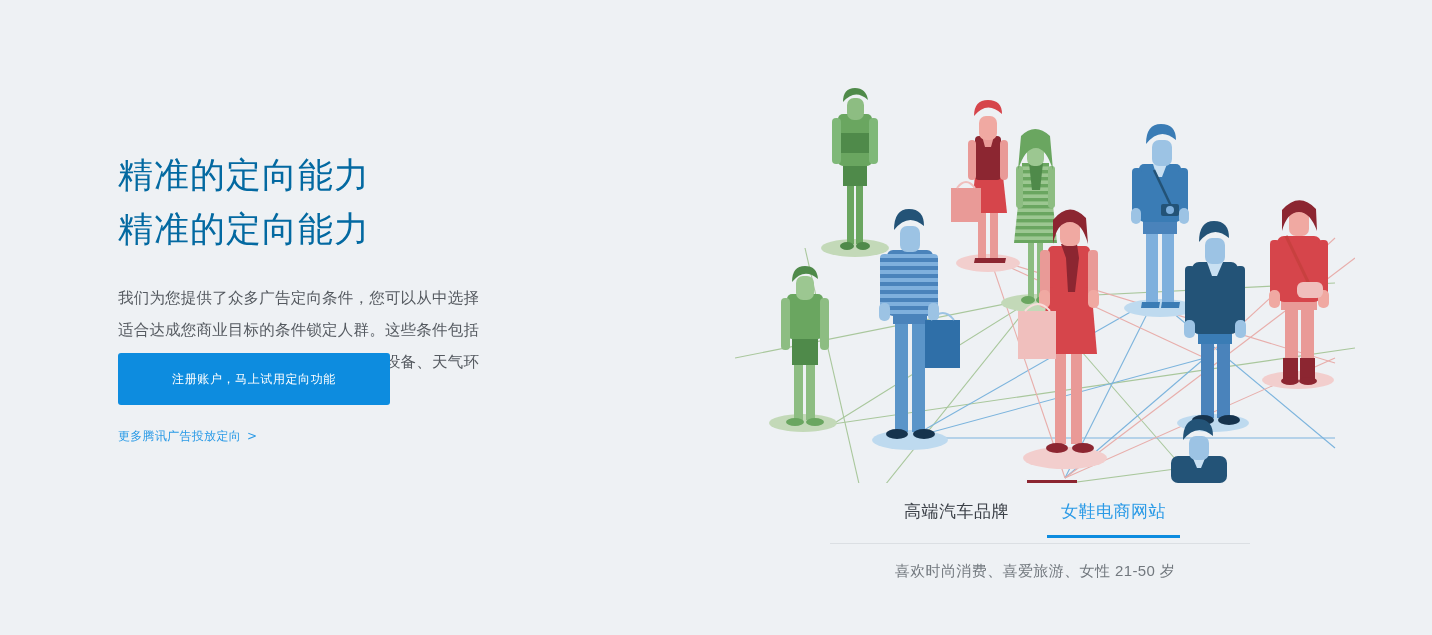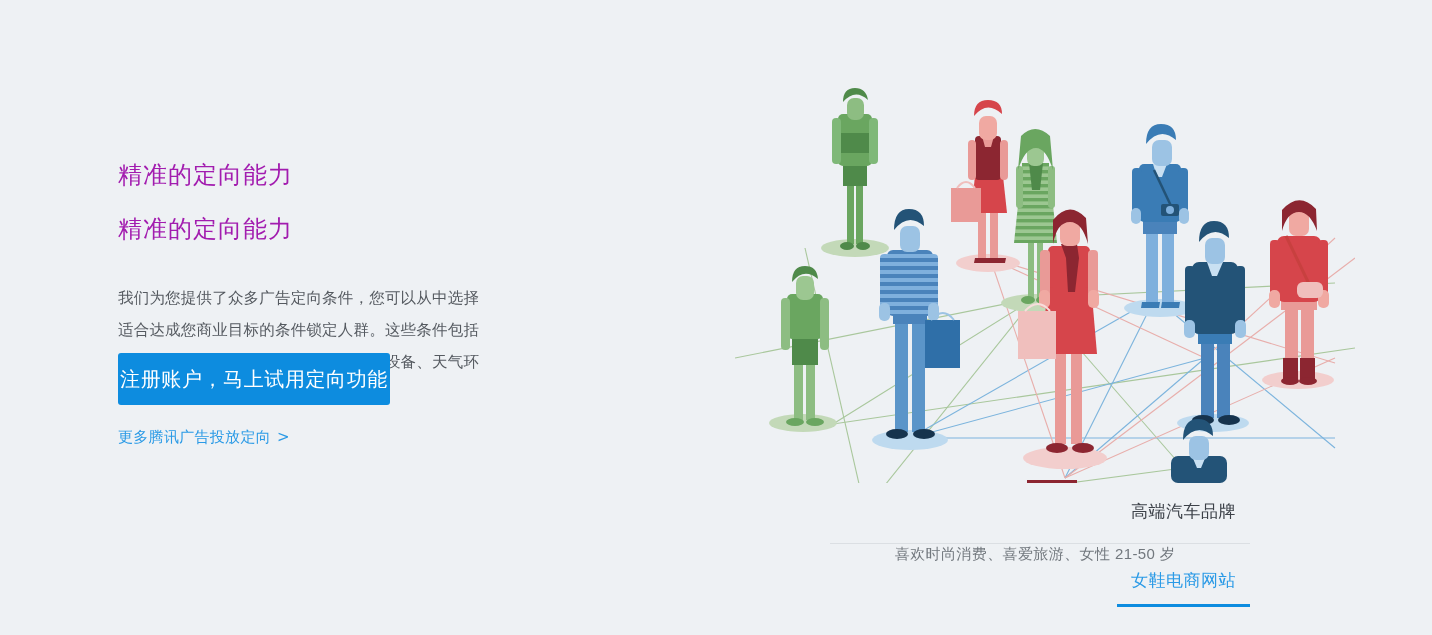--- a/index.html
+++ b/index.html
@@ -7,66 +7,66 @@
     width:1432px; height:635px;
     background:#eef1f4;
     font-family:"Liberation Sans","DejaVu Sans",sans-serif;
     overflow:hidden;
   }
   #page { position:relative; width:1432px; height:635px; background:#eef1f4; }
 
   
   .copy { position:absolute; left:118px; top:148px; width:420px; }
   .headline {
-    font-size:24px; line-height:54px; color:#a21caf;
+    font-size:35px; line-height:54px; color:#0369a1;
     font-weight:400; letter-spacing:1px; white-space:nowrap;
   }
   .body-copy {
     margin-top:26px;
     font-size:15.5px; line-height:32px; color:#555a60;
     width:362px; letter-spacing:.2px;
   }
   .more-link {
     display:inline-block; margin-top:18px;
-    font-size:15px; color:#2a9ae6; text-decoration:none; cursor:pointer;
+    font-size:12px; color:#2a9ae6; text-decoration:none; cursor:pointer;
     letter-spacing:.3px;
   }
   .more-link .chev { margin-left:6px; font-family:"DejaVu Sans",sans-serif; }
   .cta {
     position:absolute; left:0; top:205px;
     width:272px; height:52px;
     background:#0d8cdf; border:none; border-radius:3px;
-    color:#fff; font-size:20px; letter-spacing:.6px;
+    color:#fff; font-size:12px; letter-spacing:.6px;
     cursor:pointer; font-family:inherit;
     display:flex; align-items:center; justify-content:center;
   }
 
   
   .illus { position:absolute; left:735px; top:58px; width:620px; height:425px; }
   .illus svg { display:block; width:620px; height:425px; }
 
   
   .tabs-wrap { position:absolute; left:820px; top:500px; width:430px; }
-  .tabs { display:flex; align-items:flex-end; justify-content:center; gap:32px; position:relative;flex-direction:column; }
+  .tabs { display:flex; align-items:flex-end; justify-content:center; gap:24px; position:relative; }
   .tab {
     font-size:17px; color:#3c4148; padding:0 14px 14px 14px;
     cursor:pointer; letter-spacing:.5px; white-space:nowrap;
     position:relative; background:none; border:none; font-family:inherit;
   }
   .tab.active { color:#2a9ae6;text-align:center; }
   .tab.active::after {
     content:""; position:absolute; left:0; right:0; bottom:-1px;
     height:3px; background:#0d8cdf;
   }
   .tabs-rule {
     position:absolute; left:10px; right:0; top:43px;
     height:1px; background:#dbdfe3;
   }
   .tab-caption {
-    position:absolute; left:0; right:0; top:45px;
+    position:absolute; left:0; right:0; top:62px;
     text-align:center; font-size:15px; color:#72787e; letter-spacing:.4px;
   }
 </style>
 </head>
 <body>
 
 <div id="page">
 
   <div class="copy">
     <div class="headline">

